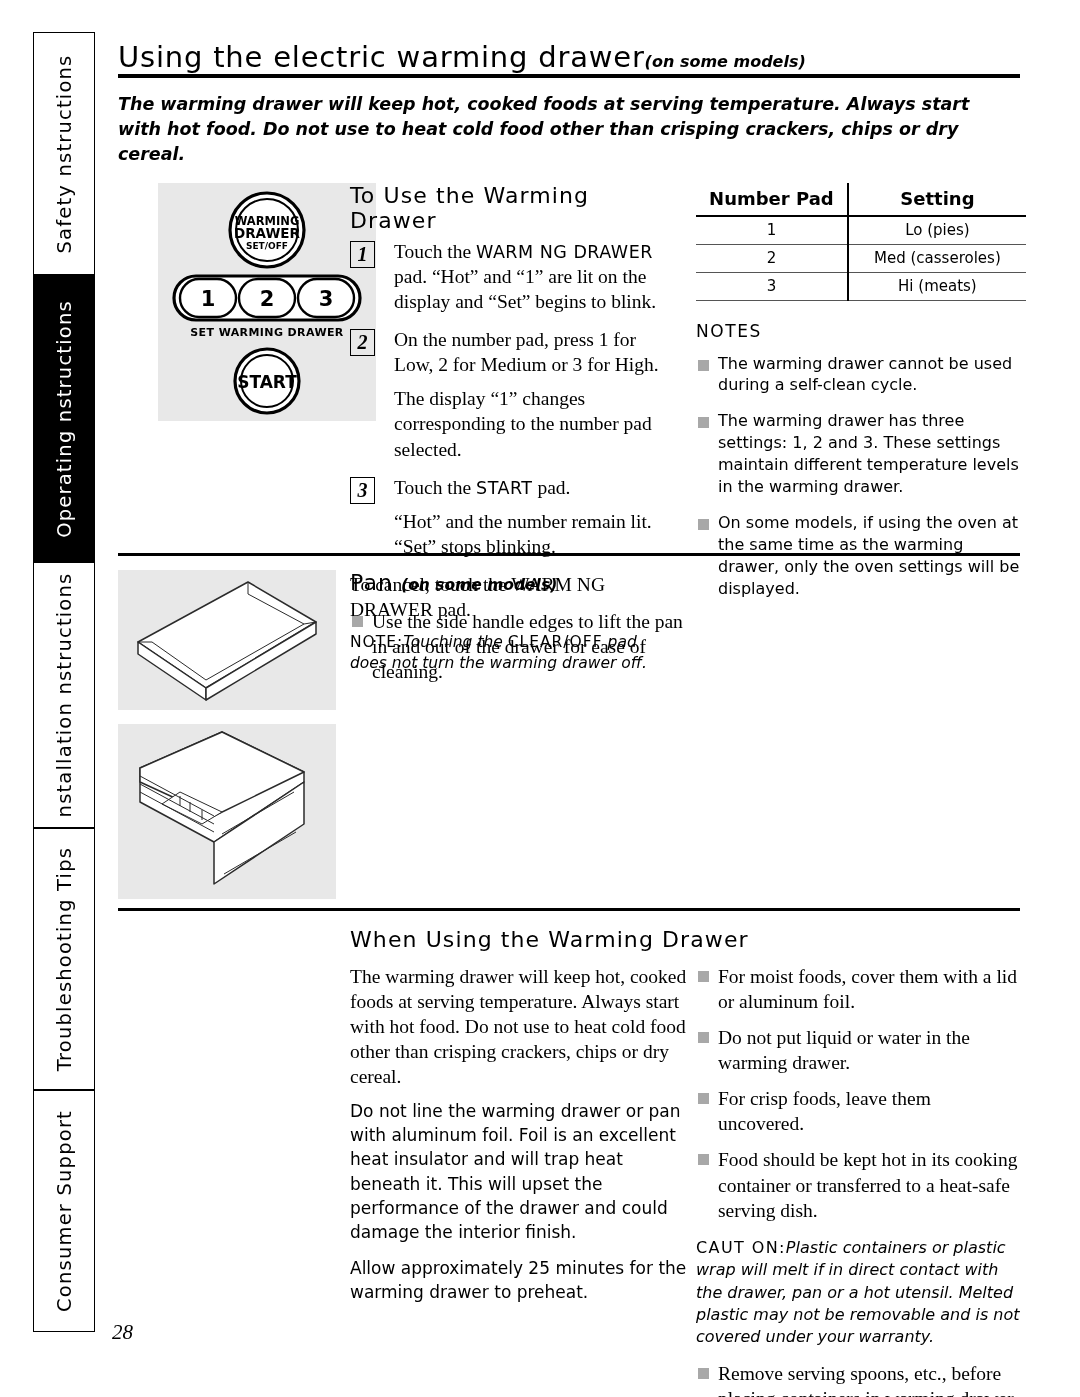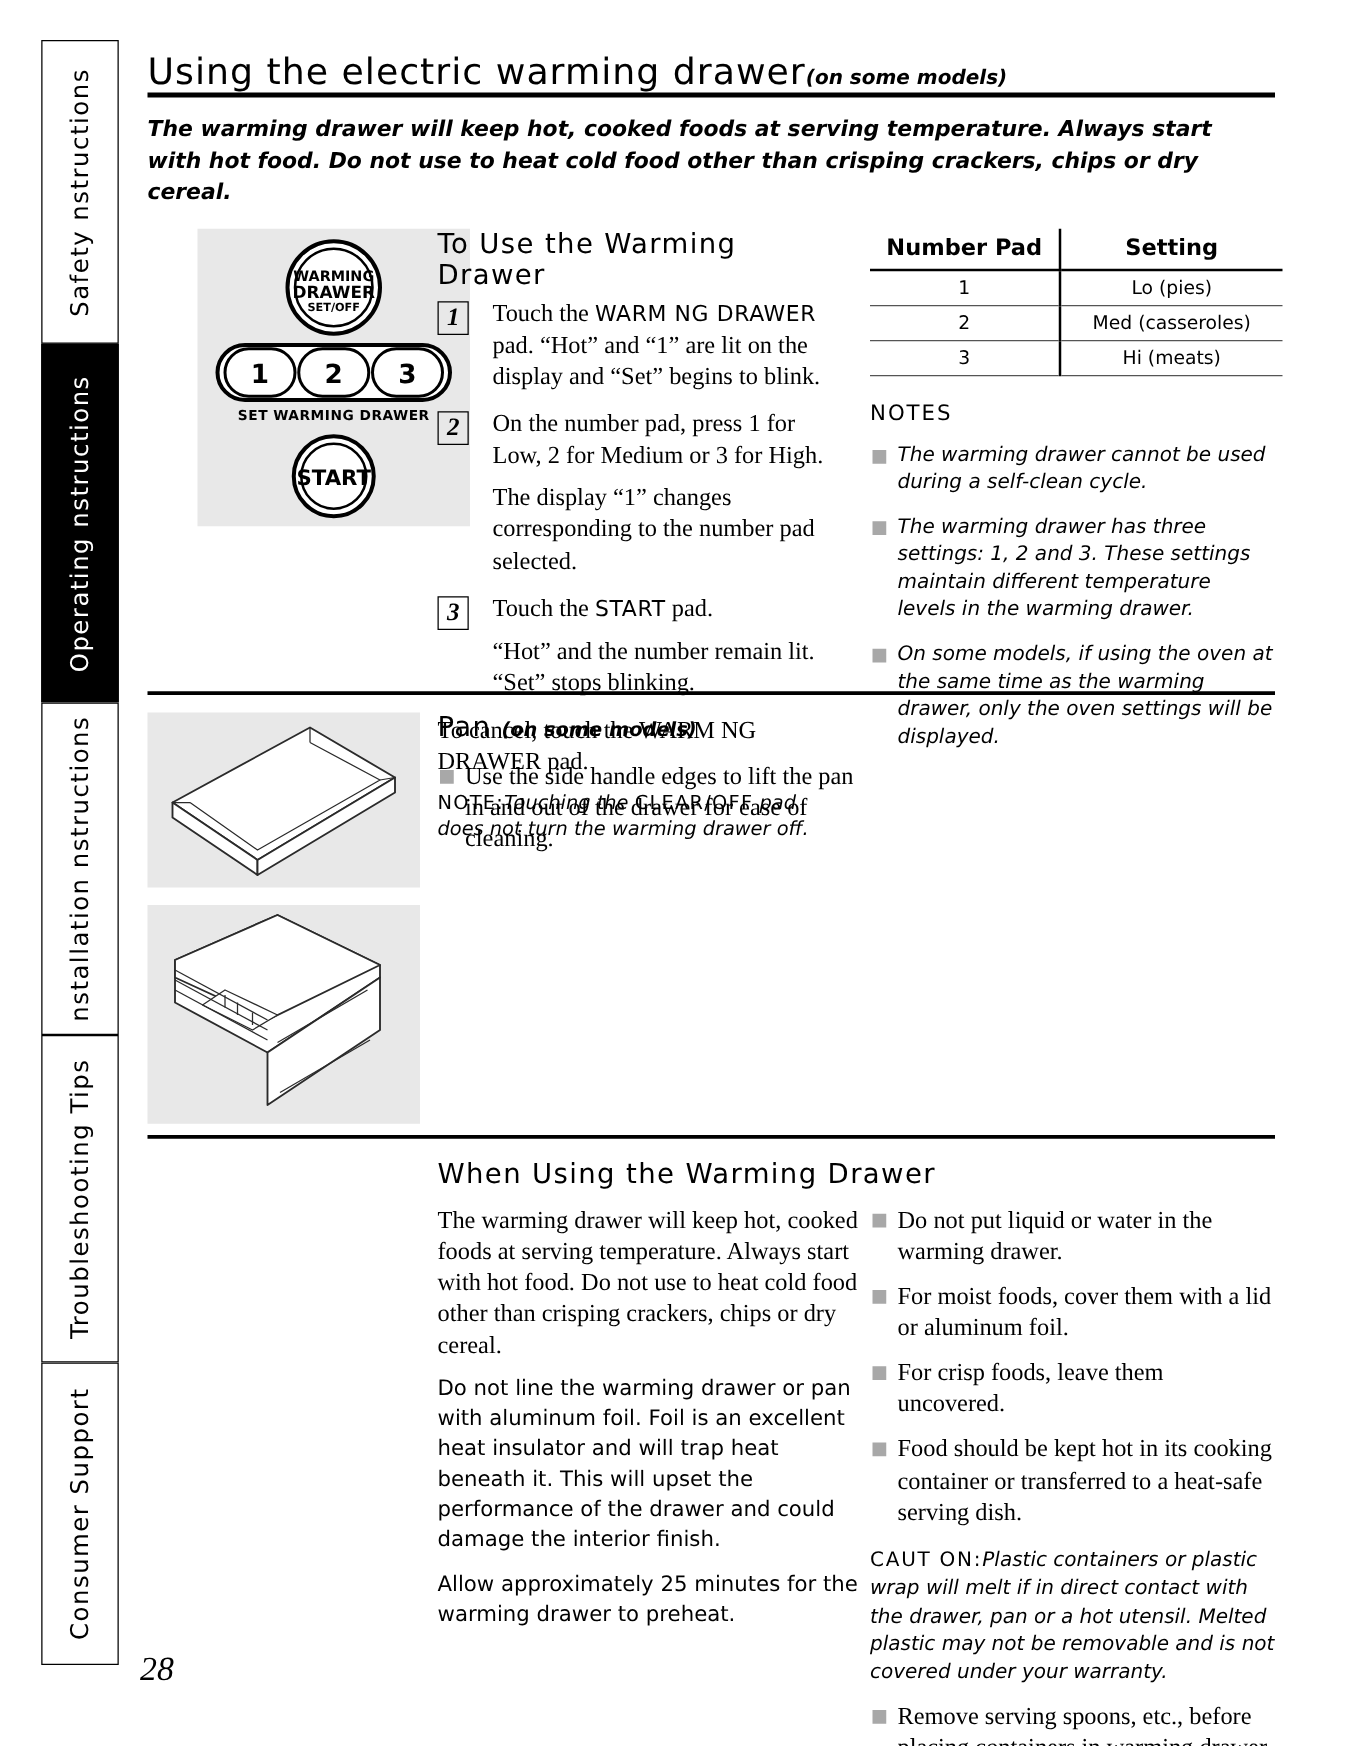--- a/index.html
+++ b/index.html
@@ -47,21 +47,21 @@
   #tab-installation { top: 530px;  height: 266px; }
   #tab-troubleshoot { top: 796px;  height: 262px; }
   #tab-consumer     { top: 1058px; height: 242px; }
 
   
   #page-number {
     position: absolute;
     left: 112px; top: 1320px;
     font-family: "Liberation Serif", serif;
     font-style: italic;
-    font-size: 27px;
+    font-size: 21px;
   }
 
   
   #content {
     position: absolute;
     left: 118px; top: 40px;
     width: 902px;
   }
 
   
@@ -192,21 +192,20 @@
   }
   ul.bul li::before {
     content: "";
     position: absolute;
     left: 2px; top: 7px;
     width: 11px; height: 11px;
     background: #a8a8a8;
   }
   ul.bul.sans li {
     font-family: "DejaVu Sans", sans-serif;
-    font-style: italic;
     font-size: 16px;
     line-height: 1.37;
     margin-bottom: 14px;
   }
 
   
   table.settings {
     border-collapse: collapse;
     width: 330px;
     font-family: "DejaVu Sans", sans-serif;
@@ -429,22 +428,22 @@
 
     <div style="position:relative;width:902px;">
       <div style="position:absolute;left:232px;top:0;width:340px;">
         <p class="para-serif">The warming drawer will keep hot, cooked foods at serving temperature. Always start with hot food. Do not use to heat cold food other than crisping crackers, chips or dry cereal.</p>
         <p class="sans-para">Do not line the warming drawer or pan with aluminum foil. Foil is an excellent heat insulator and will trap heat beneath it. This will upset the performance of the drawer and could damage the interior finish.</p>
         <p class="sans-para">Allow approximately 25 minutes for the warming drawer to preheat.</p>
       </div>
 
       <div style="position:absolute;left:578px;top:0;width:324px;">
         <ul class="bul">
+          <li>For moist foods, cover them with a lid or aluminum foil.</li>
           <li>Do not put liquid or water in the warming drawer.</li>
-          <li>For moist foods, cover them with a lid or aluminum foil.</li>
           <li>For crisp foods, leave them uncovered.</li>
           <li>Food should be kept hot in its cooking container or transferred to a heat-safe serving dish.</li>
         </ul>
         <p class="caution-para" style="margin-top:14px;"><span class="lead">CAUT ON:</span><span>Plastic containers or plastic wrap will melt if in direct contact with the drawer, pan or a hot utensil. Melted plastic may not be removable and is not covered under your warranty.</span></p>
         <ul class="bul">
           <li>Remove serving spoons, etc., before placing containers in warming drawer.</li>
         </ul>
       </div>
     </div>
   </div>

